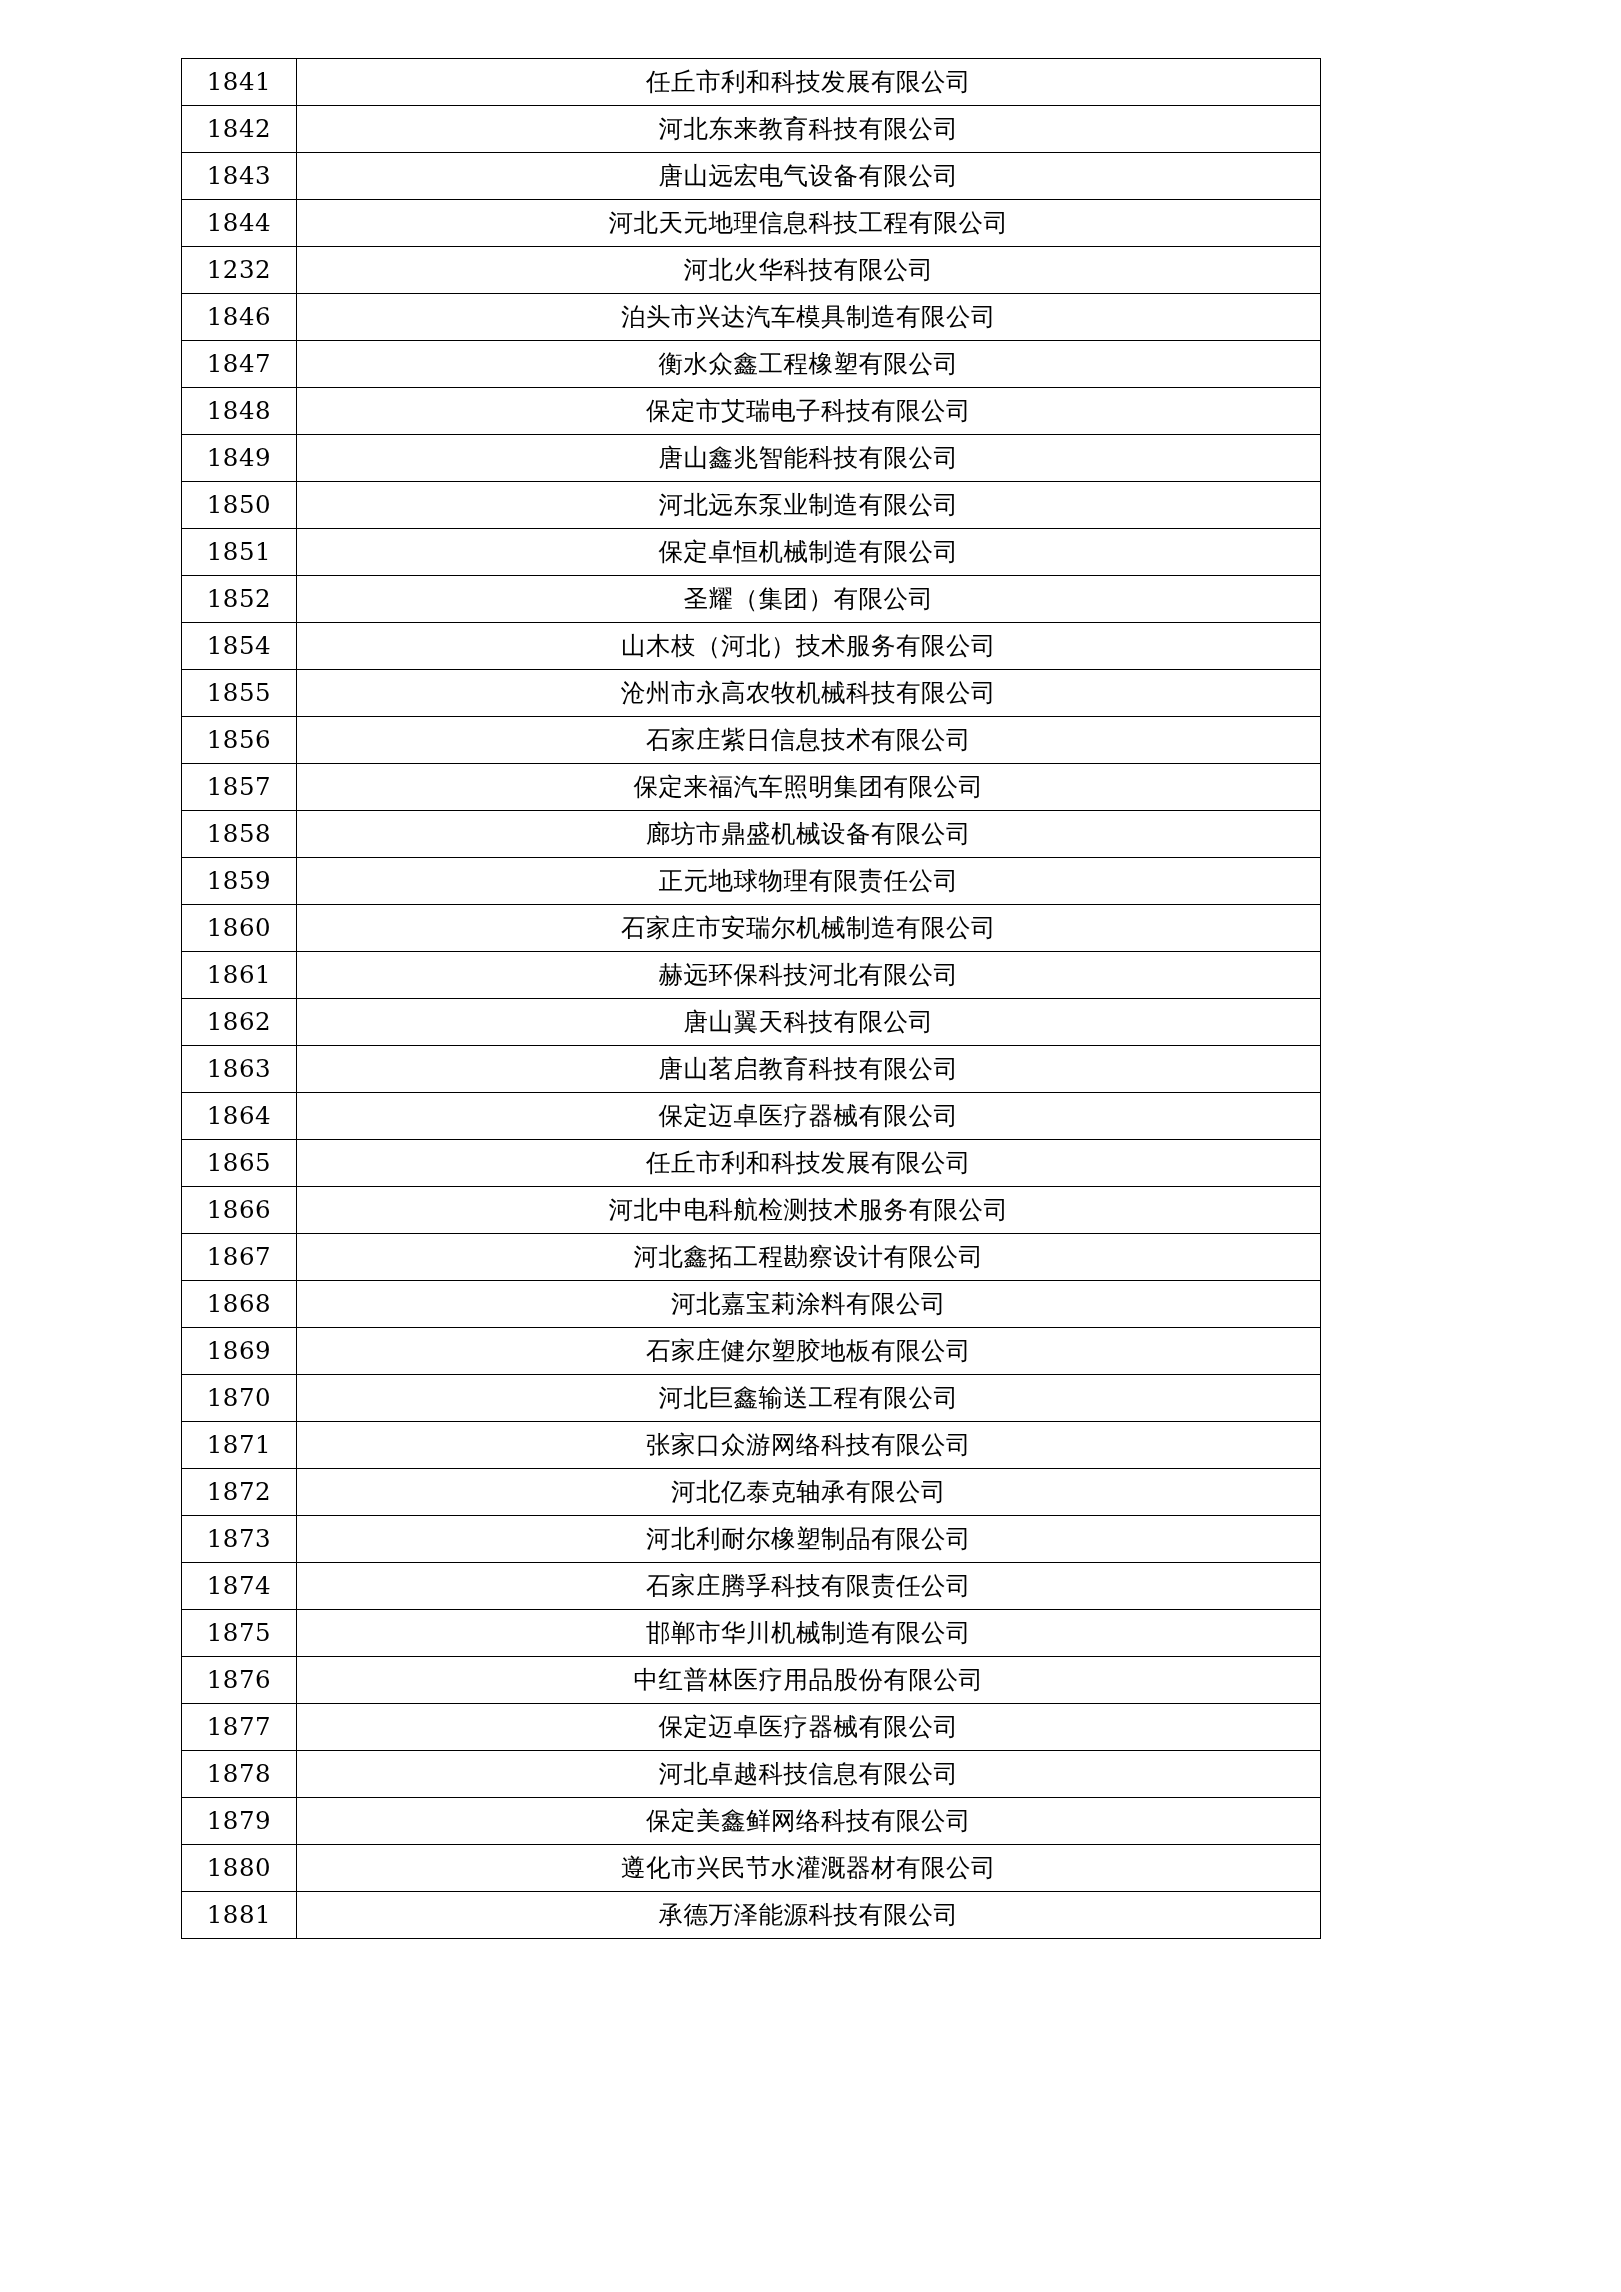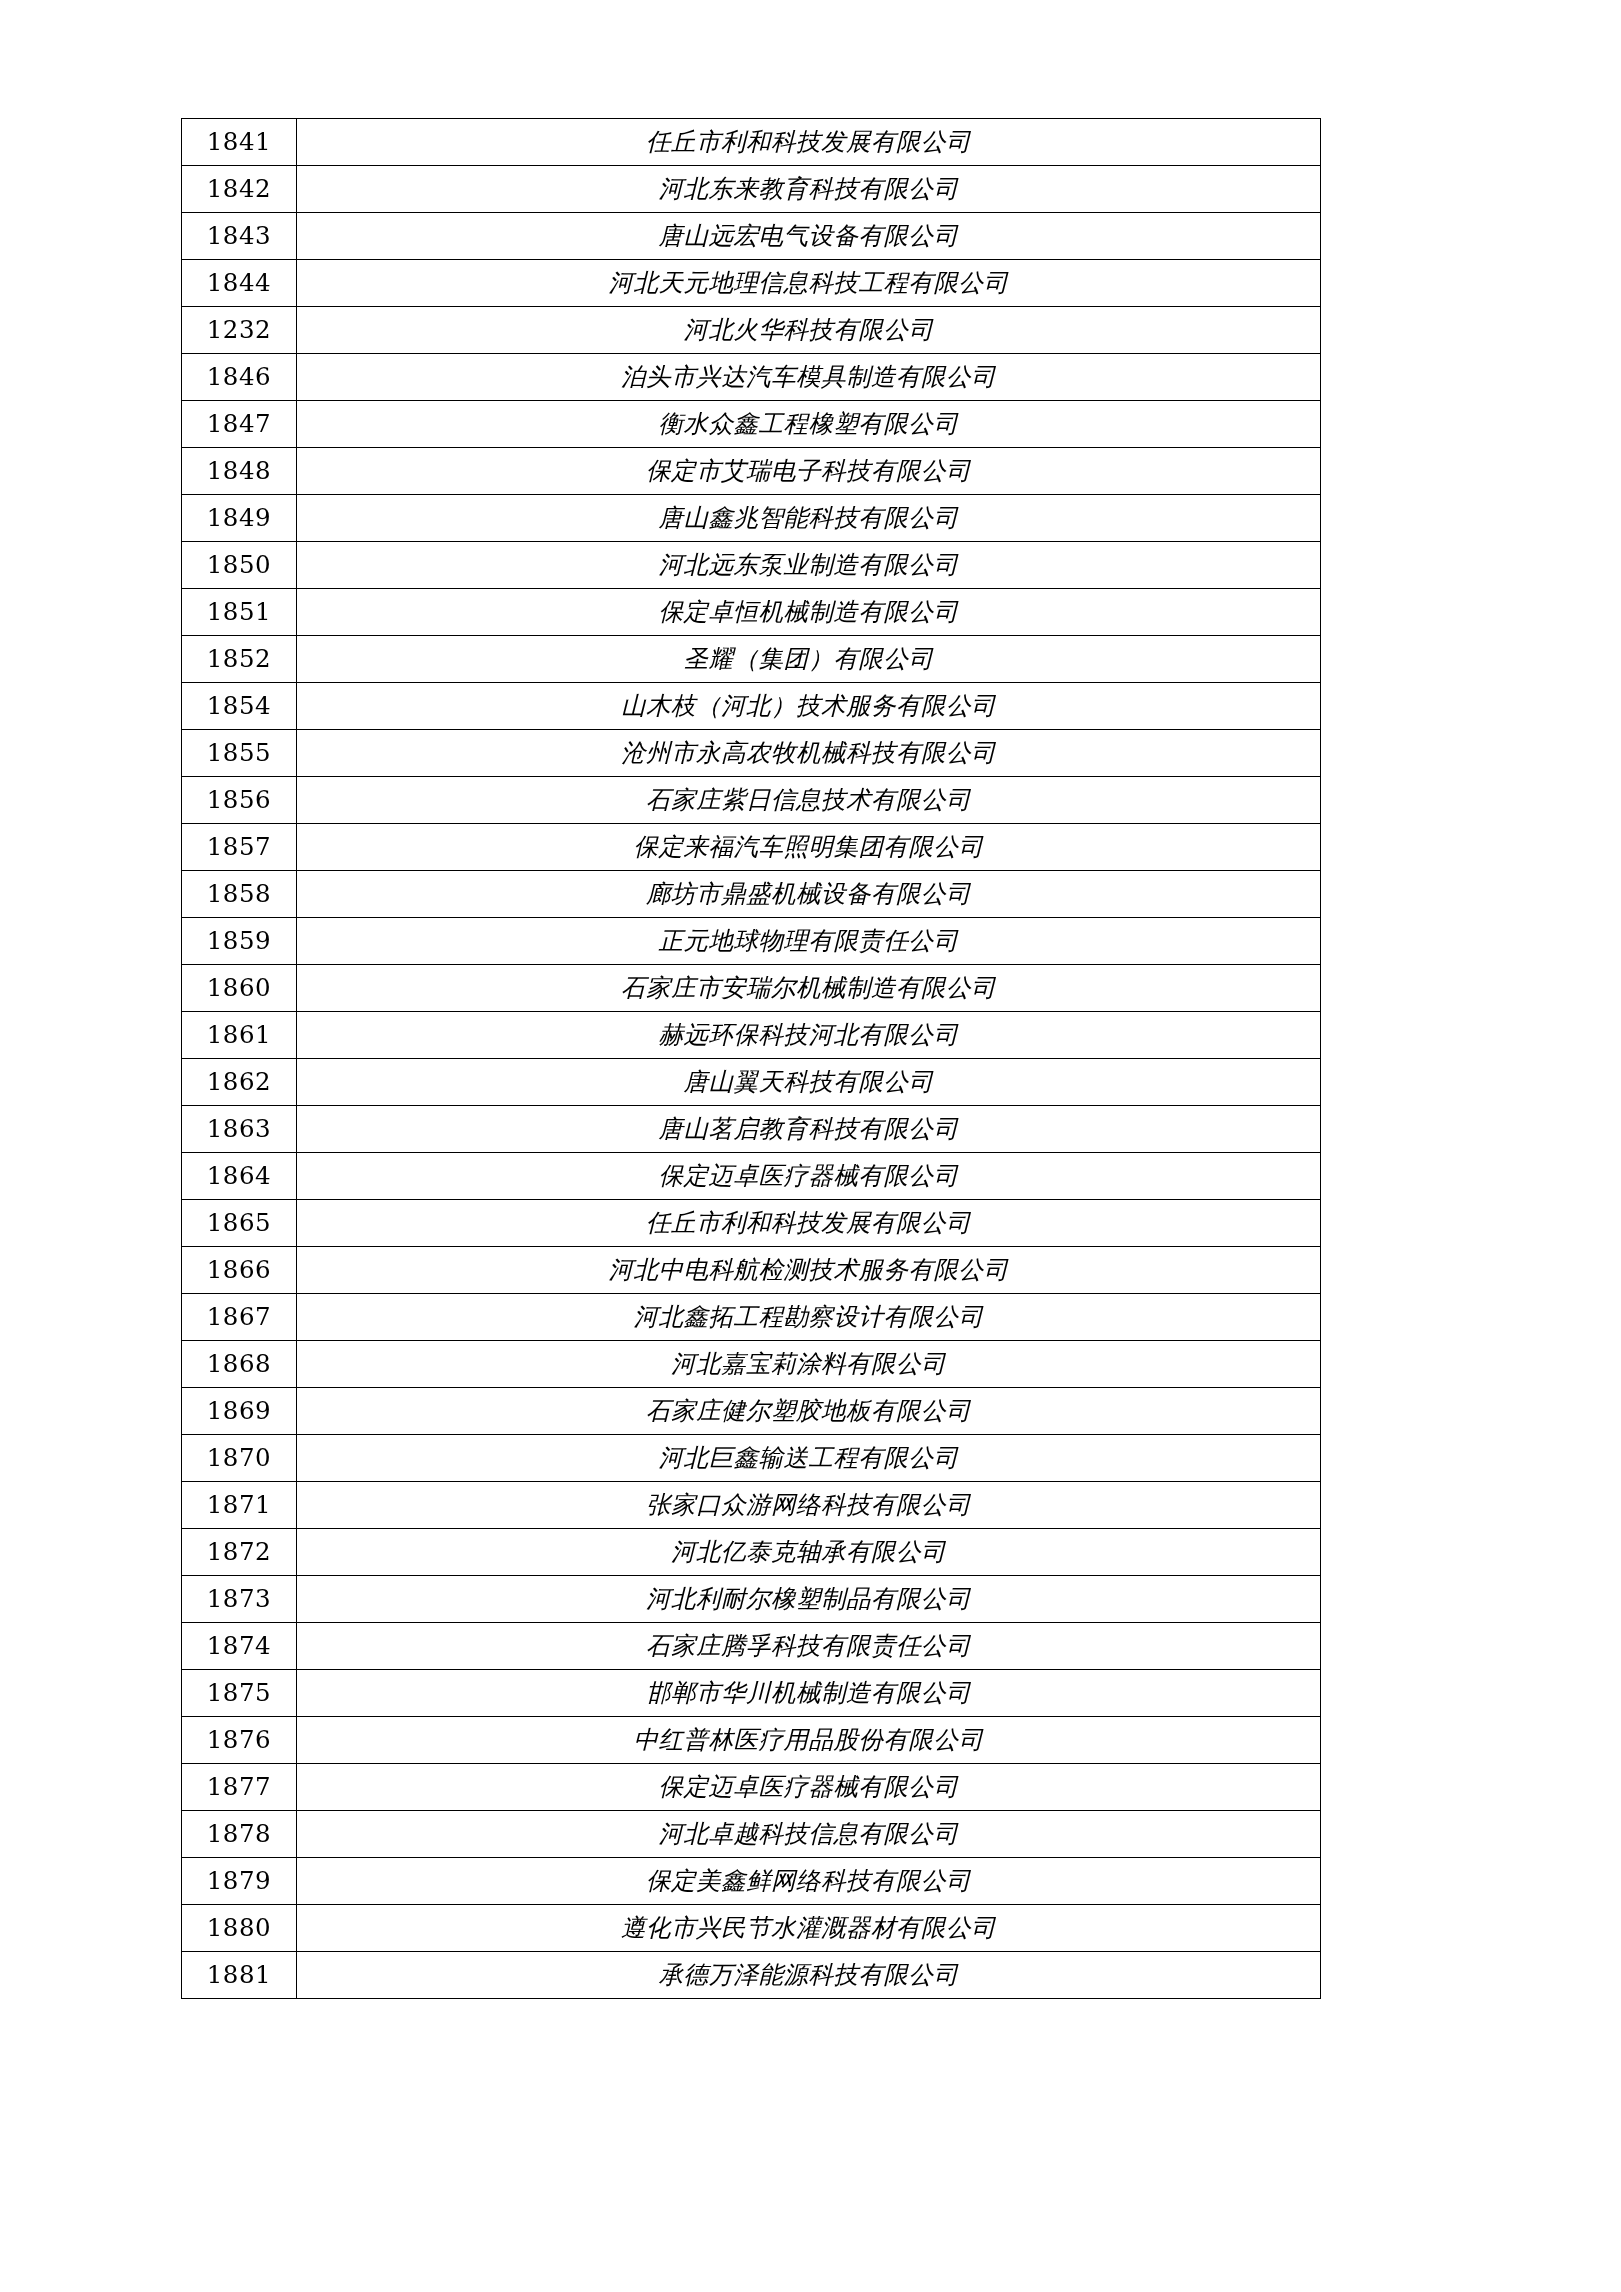--- a/index.html
+++ b/index.html
@@ -11,21 +11,21 @@
     width: 1621px;
     height: 2293px;
     font-family: "DejaVu Serif", "Liberation Serif", serif;
     color: #000000;
   }
   .page {
     position: relative;
     width: 1502px;
     height: 2293px;
     box-sizing: border-box;
-    padding: 118px 181px 0 181px;
+    padding: 58px 181px 0 181px;
   }
   table.listing {
     border-collapse: collapse;
     width: 100%;
     table-layout: fixed;
   }
   table.listing td {
     border: 1.5px solid #000000;
     height: 46px;
     padding: 0 3.9px;
@@ -37,21 +37,20 @@
     width: 106px;
     text-align: center;
     font-family: "DejaVu Serif", "Liberation Serif", serif;
     letter-spacing: 0.5px;
   }
   td.col-name {
     text-align: center;
     font-family: "DejaVu Sans", "Liberation Sans", sans-serif;
     font-size: 25.5px;
     letter-spacing: 0.5px;
-    font-style: italic;
   }
 </style>
 </head>
 <body>
 
 <div class="page">
   <table class="listing">
     <tbody>
         <tr>
           <td class="col-index">1841</td>

